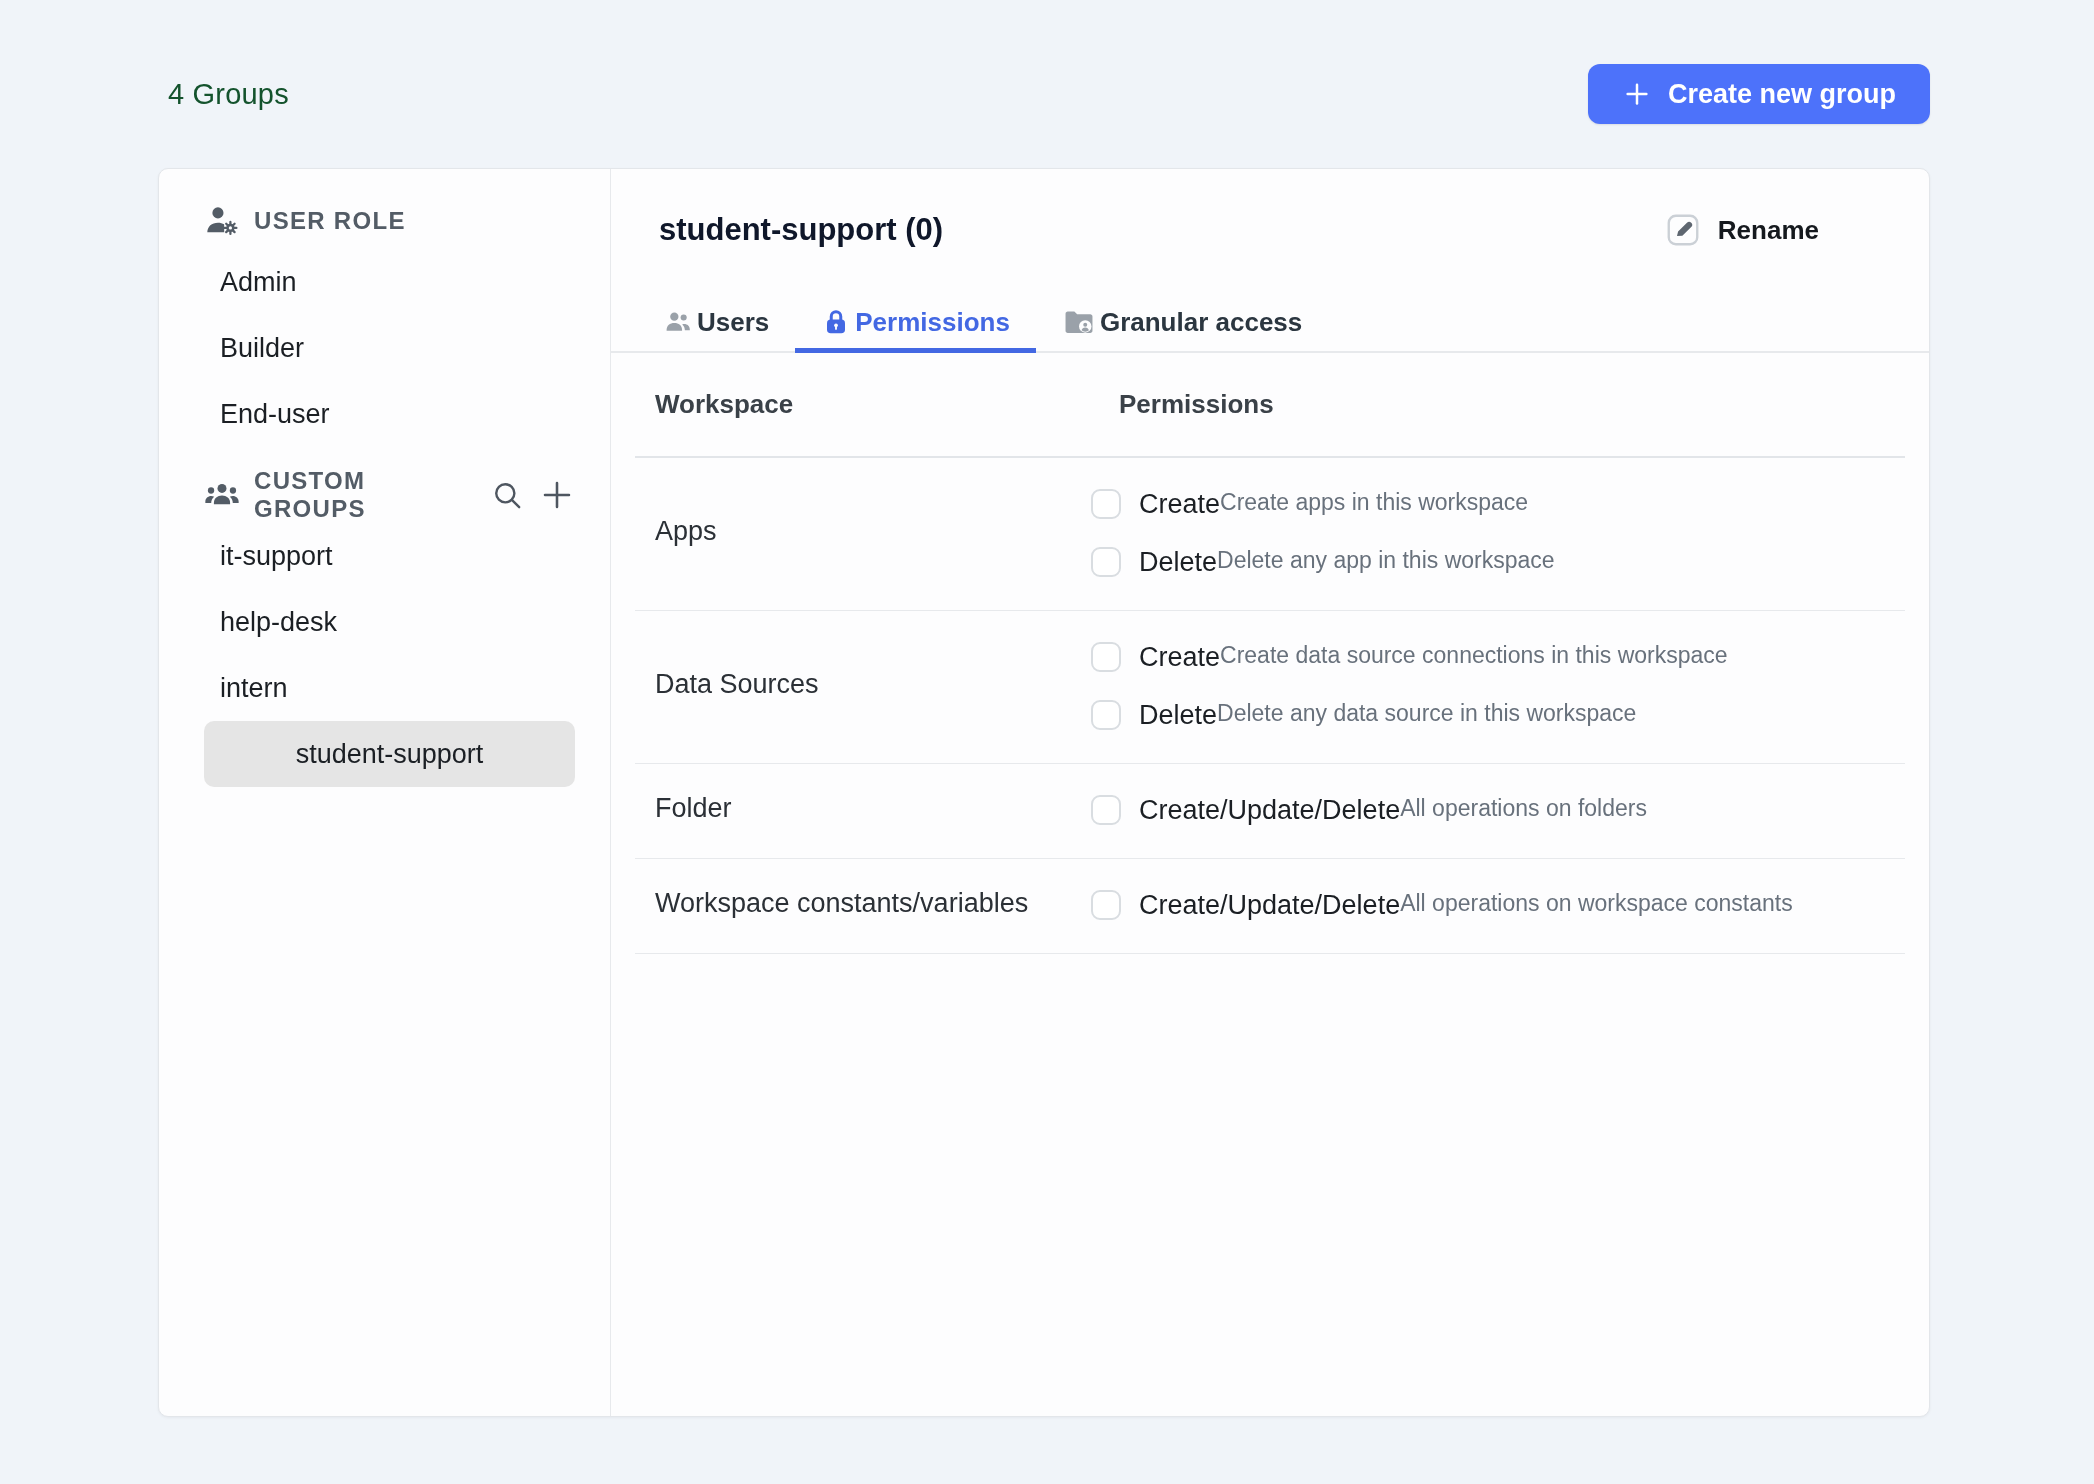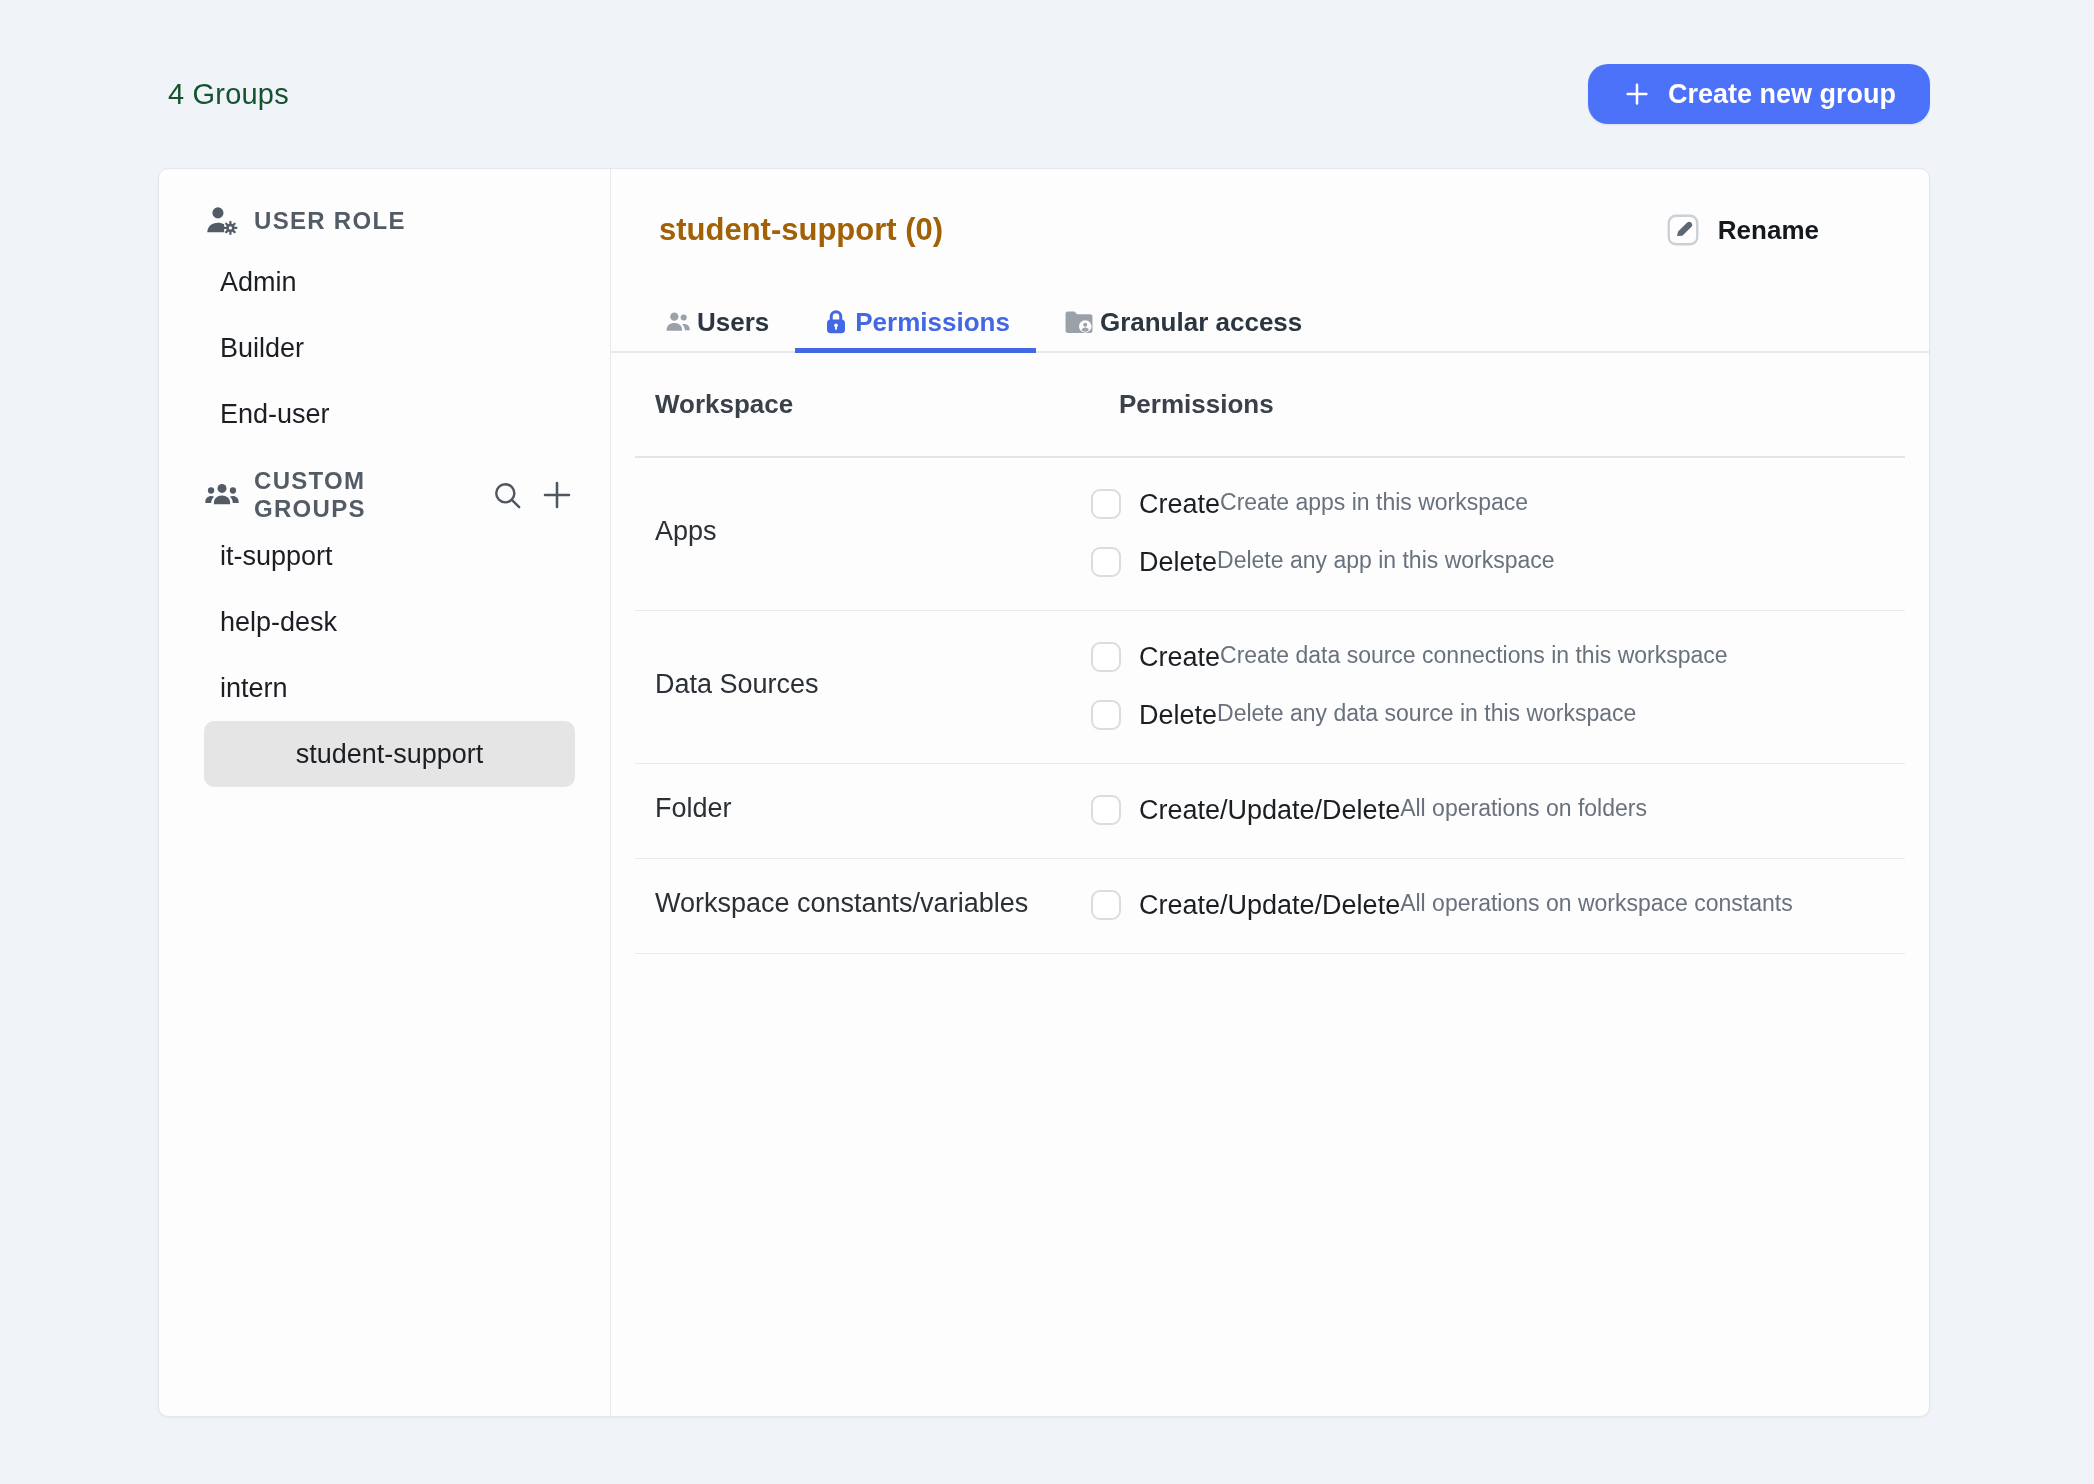--- a/index.html
+++ b/index.html
@@ -9,21 +9,21 @@
     font-family:"Liberation Sans", sans-serif;
     color:#1B1F24;
     position:relative;
     -webkit-font-smoothing:antialiased;
   }
   
   .topbar{position:absolute;left:168px;right:164px;top:64px;display:flex;justify-content:space-between;align-items:center;}
   .page-heading{font-size:29px;font-weight:500;color:#14532d;letter-spacing:.2px;}
   .create-btn{
     display:flex;align-items:center;gap:16px;
-    background:#4D72FA;color:#fff;border:none;border-radius:20px;
+    background:#4D72FA;color:#fff;border:none;border-radius:12px;
     height:60px;padding:0 34px;font-size:27px;font-weight:600;
     font-family:"Liberation Sans",sans-serif;cursor:pointer;
     box-shadow:0 1px 2px rgba(16,24,40,.1);
   }
   .create-btn svg{display:block;}
   
   .card{
     position:absolute;left:158px;top:168px;width:1772px;height:1249px;
     background:#FDFDFE;border:1px solid #E3E6EA;border-radius:10px;
     box-shadow:0 1px 3px rgba(16,24,40,.05);
@@ -38,21 +38,21 @@
   .side-list{margin:8px 0 18px 0;}
   .side-item{
     height:66px;display:flex;align-items:center;
     padding:0 16px;border-radius:10px;font-size:27px;color:#1B1F24;cursor:pointer;
   }
   .side-item.selected{background:#e5e5e5;justify-content:center;}
   .mt-sep{margin-top:28px;}
   
   .main{flex:1;display:flex;flex-direction:column;box-sizing:border-box;}
   .main-header{display:flex;align-items:center;justify-content:space-between;margin:42px 110px 0 48px;}
-  .group-title{font-size:31px;font-weight:700;color:#a16207;}
+  .group-title{font-size:31px;font-weight:700;color:#0f172a;}
   .rename-btn{display:flex;align-items:center;gap:16px;background:none;border:none;cursor:pointer;padding:0;}
   .rename-label{font-size:26px;font-weight:700;color:#15191E;font-family:"Liberation Sans",sans-serif;}
   
   .tabs{display:flex;align-items:stretch;height:58px;margin-top:44px;padding-left:24px;border-bottom:2px solid #E7E9EC;position:relative;}
   .tab{display:flex;align-items:center;gap:4px;padding:0 26px;font-size:26px;font-weight:600;color:#2B3640;cursor:pointer;position:relative;}
   .tab.active{color:#4368E3;}
   .tab.active::after{content:"";position:absolute;left:0;right:0;bottom:-2px;height:5px;background:#4368E3;}
   
   .perm-table{margin:0 24px;}
   .thead{display:flex;padding:36px 0;border-bottom:2px solid #E2E5E9;}

